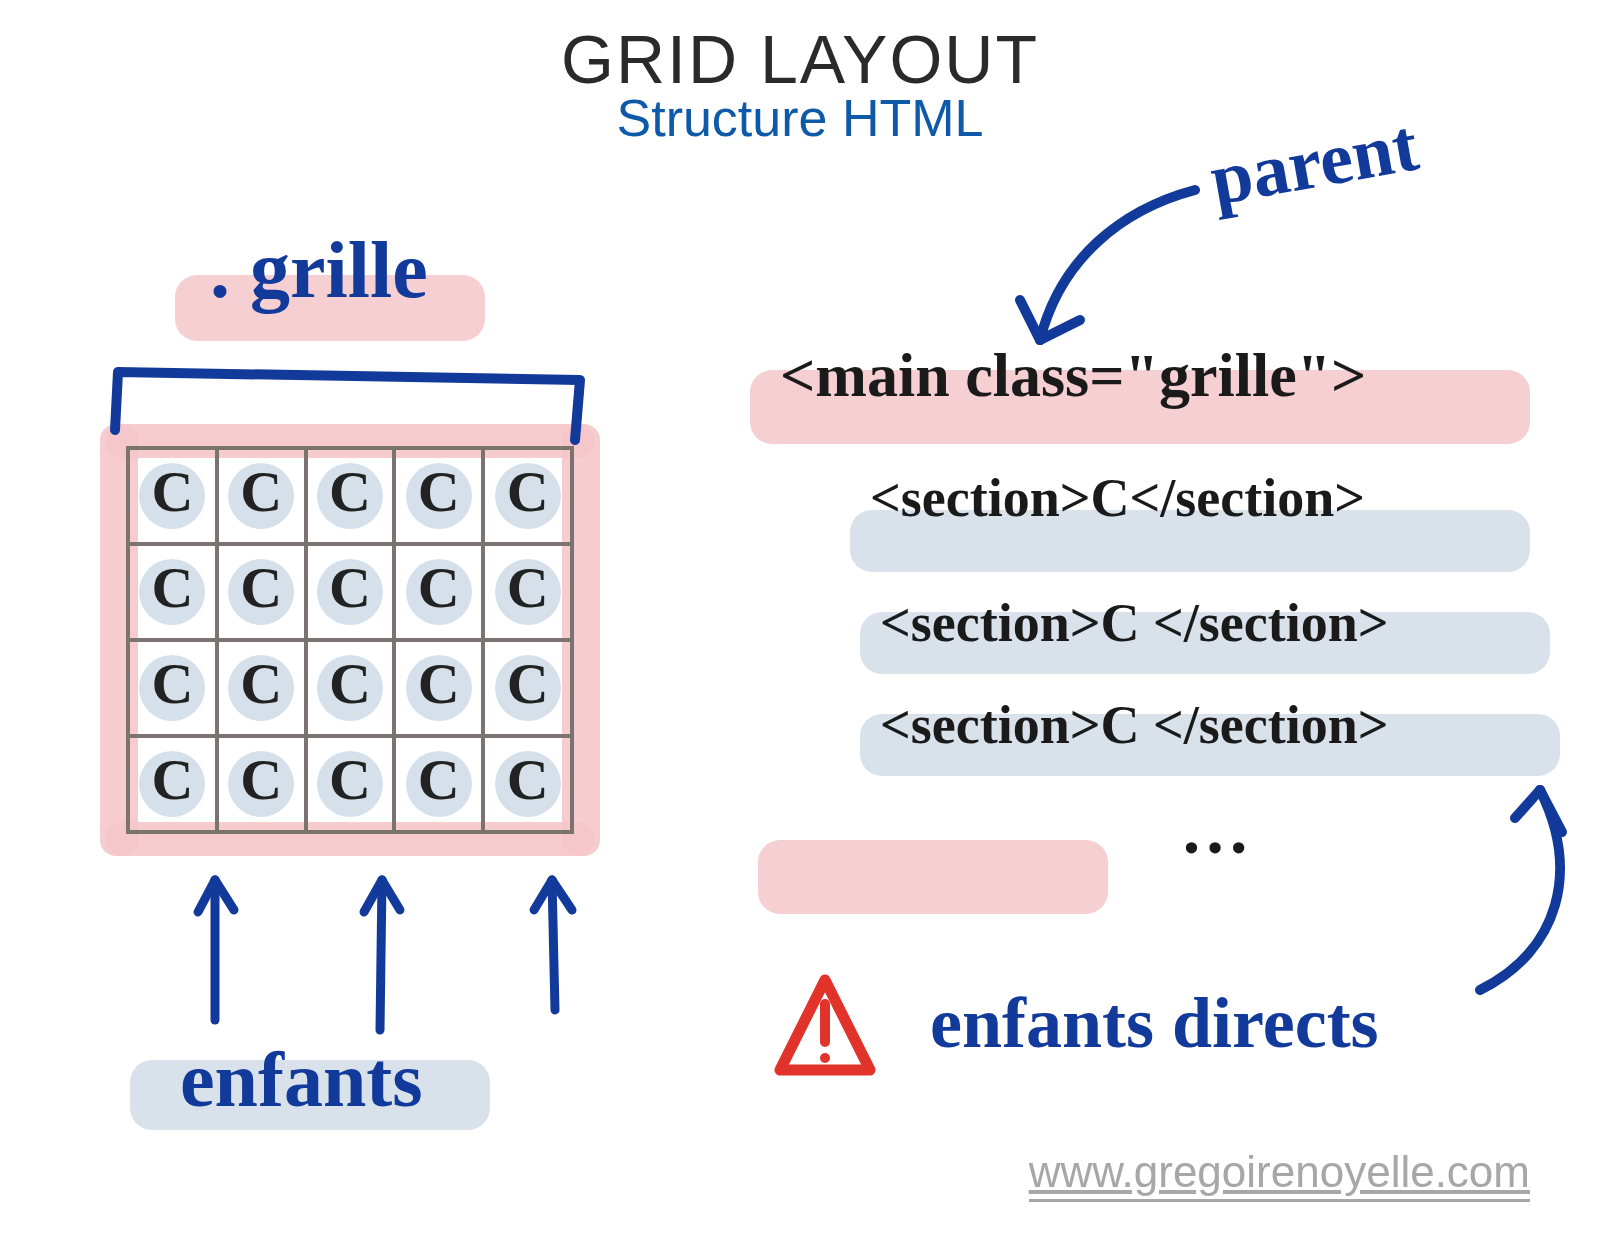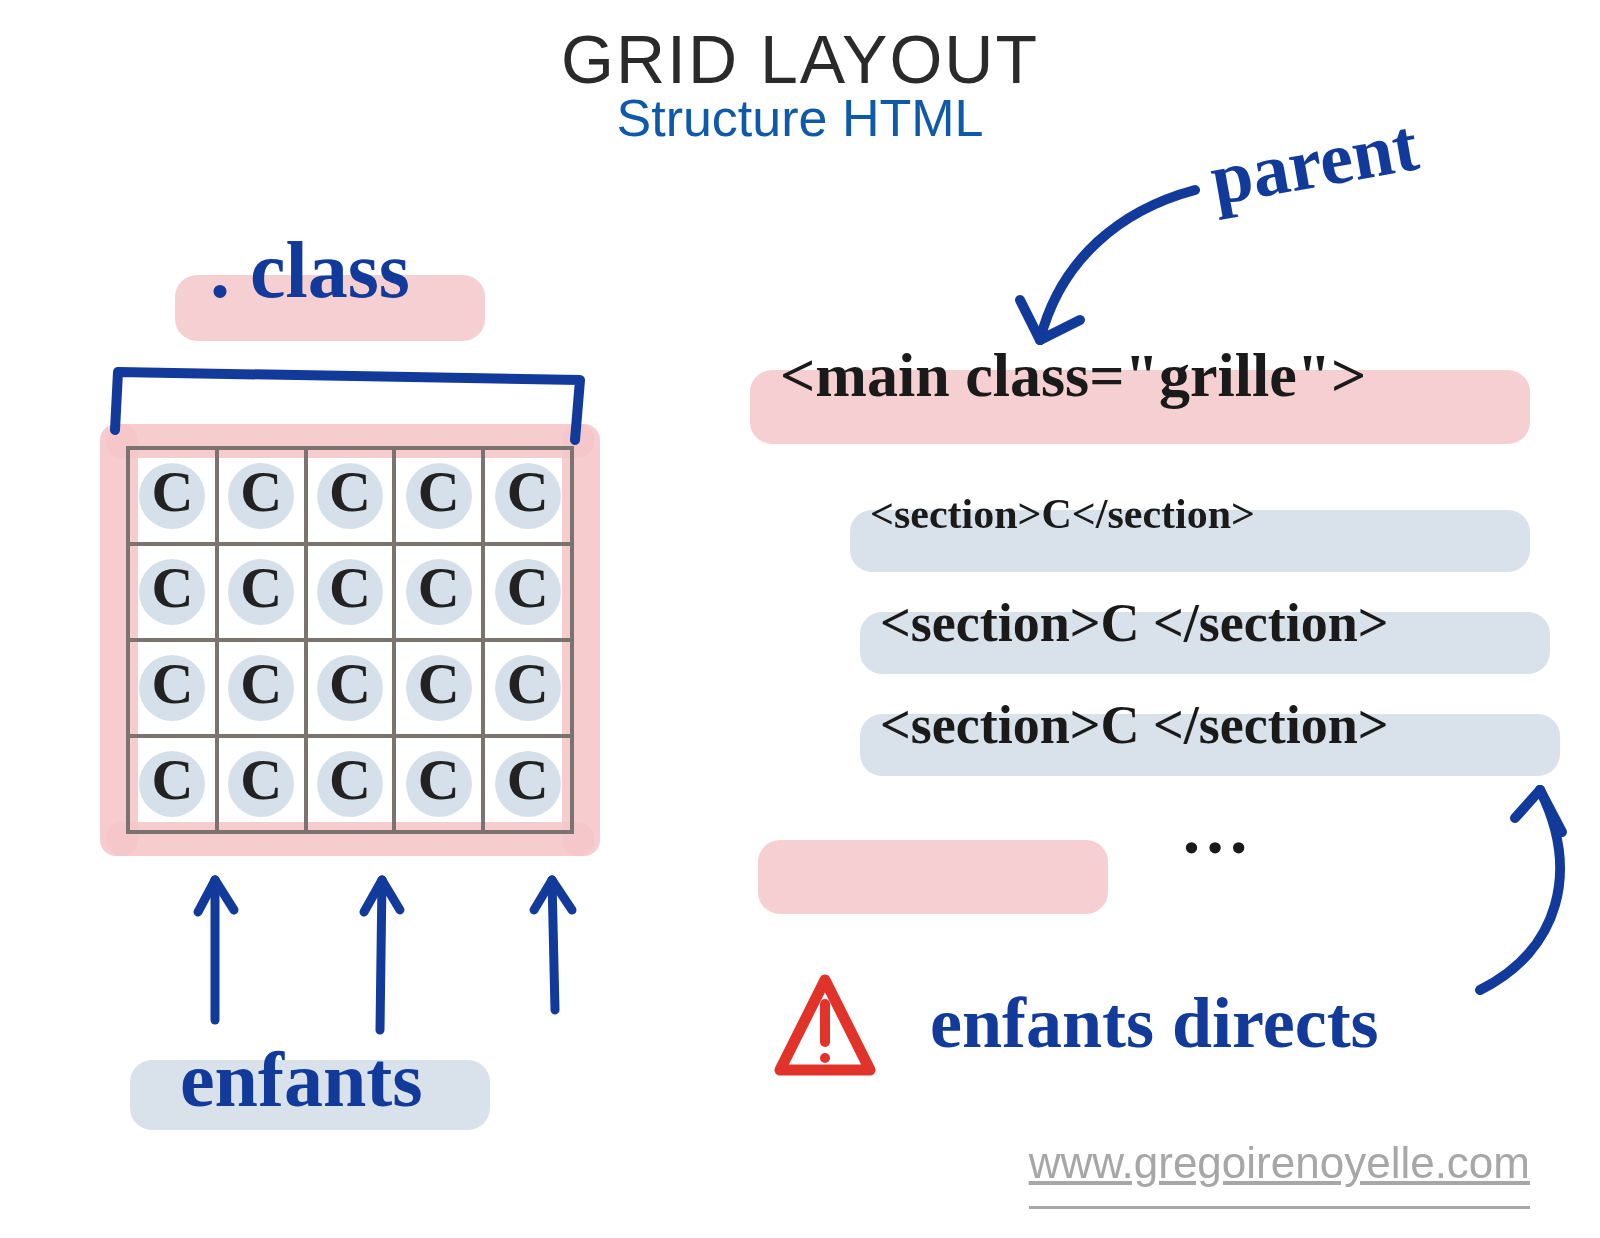--- a/index.html
+++ b/index.html
@@ -30,26 +30,26 @@
     top: 88px; left: 0; width: 100%;
     text-align: center;
     font-family: "Avenir Next", "Segoe UI", "Helvetica Neue", Arial, sans-serif;
     font-weight: 400;
     font-size: 52px;
     color: #0f5aa8;
   }
   
   .footer {
     position: absolute;
-    bottom: 29px; right: 70px;
+    bottom: 36px; right: 70px;
     font-family: "Avenir Next", "Segoe UI", "Helvetica Neue", Arial, sans-serif;
     font-size: 44px;
     color: #a7a7a7;
     border-bottom: 3px solid #a7a7a7;
-    padding-bottom: 18px;
+    padding-bottom: 2px;
   }
   
   .hl {
     position: absolute;
     border-radius: 22px;
     opacity: 0.85;
   }
   .hl-pink { background: #f5c7ca; }
   .hl-blue { background: #d2dde8; }
   
@@ -113,21 +113,21 @@
 </style>
 </head>
 <body>
 
 <div class="page">
 
   <div class="title">GRID LAYOUT</div>
   <div class="subtitle">Structure HTML</div>
 
   <div class="hl hl-pink" style="left:175px; top:275px; width:310px; height:66px;"></div>
-  <div class="hand hand-blue" style="left:210px; top:225px; font-size:80px;">. class</div>
+  <div class="hand hand-blue" style="left:210px; top:225px; font-size:80px;">. grille</div>
 
   <div class="grid-frame">
 
     <div class="pink-border" style="left:-4px; top:-6px; width:488px; height:34px;"></div>
     <div class="pink-border" style="left:-4px; top:392px; width:488px; height:34px;"></div>
     <div class="pink-border" style="left:-10px; top:-6px; width:38px; height:432px;"></div>
     <div class="pink-border" style="left:452px; top:-6px; width:38px; height:432px;"></div>
 
     <div class="grid-table" id="grid-table">
         <div class="cell">
@@ -215,21 +215,21 @@
 
   <div class="hl hl-blue" style="left:130px; top:1060px; width:360px; height:70px;"></div>
   <div class="hand hand-blue" style="left:180px; top:1035px; font-size:78px;">enfants</div>
 
   <div class="hand hand-blue" style="left:1210px; top:120px; font-size:74px; transform:rotate(-10deg);">parent</div>
 
   <div class="hl hl-pink" style="left:750px; top:370px; width:780px; height:74px;"></div>
   <div class="hand hand-dark" style="left:780px; top:340px; font-size:62px;">&lt;main class="grille"&gt;</div>
 
   <div class="hl hl-blue" style="left:850px; top:510px; width:680px; height:62px;"></div>
-  <div class="hand hand-dark" style="left:870px; top:490px; font-size:42px;">&lt;section&gt;C&lt;/section&gt;</div>
+  <div class="hand hand-dark" style="left:870px; top:467px; font-size:54px;">&lt;section&gt;C&lt;/section&gt;</div>
 
   <div class="hl hl-blue" style="left:860px; top:612px; width:690px; height:62px;"></div>
   <div class="hand hand-dark" style="left:880px; top:592px; font-size:54px;">&lt;section&gt;C &lt;/section&gt;</div>
 
   <div class="hl hl-blue" style="left:860px; top:714px; width:700px; height:62px;"></div>
   <div class="hand hand-dark" style="left:880px; top:694px; font-size:54px;">&lt;section&gt;C &lt;/section&gt;</div>
 
   <div class="hand hand-dark" style="left:1180px; top:790px; font-size:70px; letter-spacing:14px;">…</div>
 
   <div class="hl hl-pink" style="left:758px; top:840px; width:350px; height:74px;"></div>

